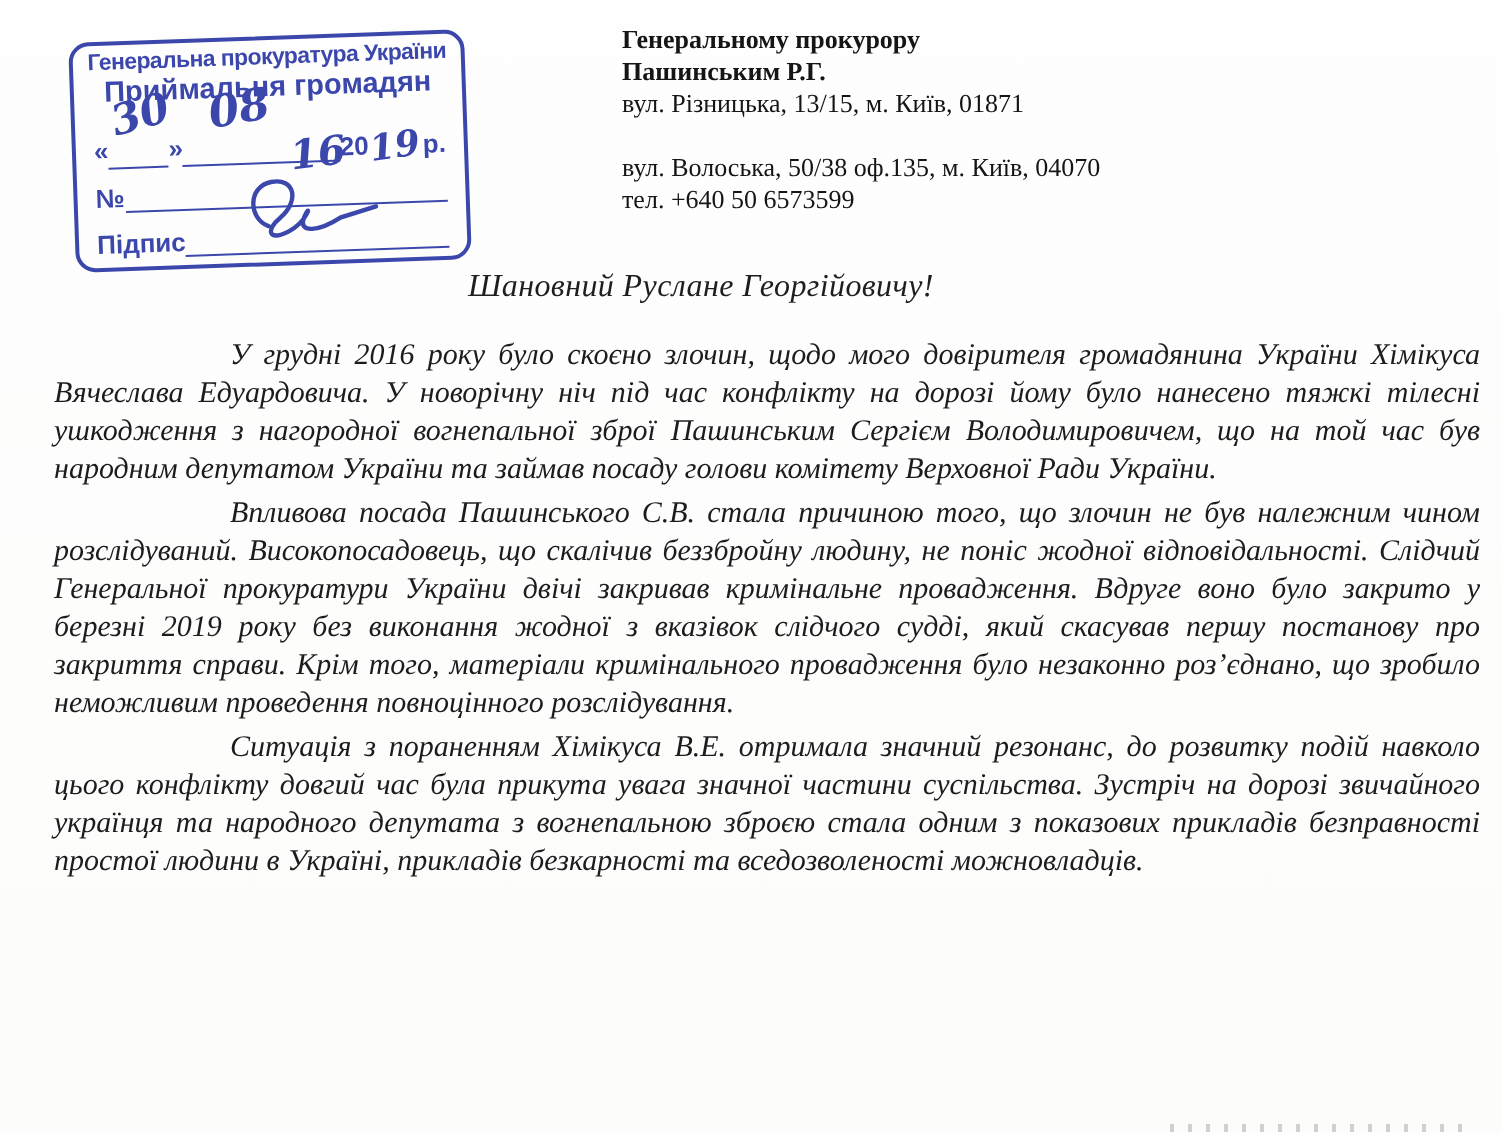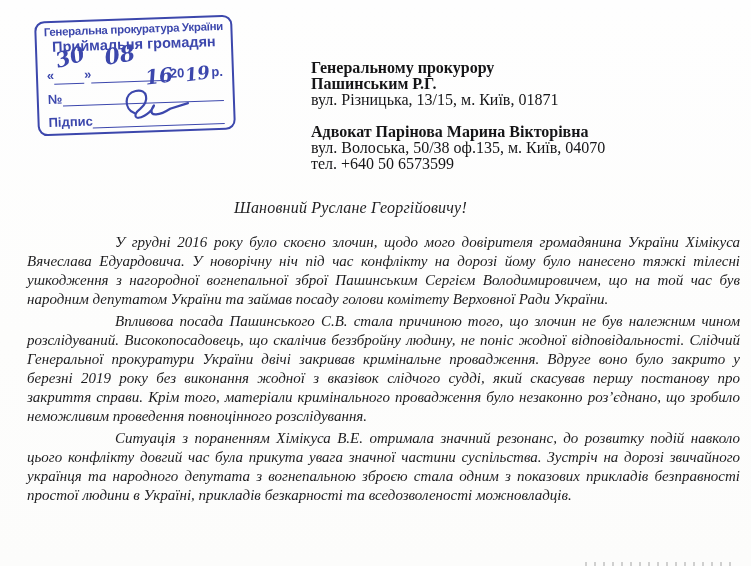--- a/index.html
+++ b/index.html
@@ -64,24 +64,23 @@
   .hw-month { position: absolute; left: 14px; top: -17px; font-size: 22px; transform: rotate(-8deg); }
   .hw-year  { font-size: 18px; transform: rotate(-6deg); position: relative; top: 3px; margin: 0 1px; }
   .hw-num   { position: absolute; left: 52%; top: -17px; font-size: 20px; transform: rotate(-5deg); }
   .quote { position: relative; top: -2px; }
   .sig-svg { position: absolute; left: 28px; top: -24px; overflow: visible; }
 
   
   .addr {
     padding-top: 12px;
     margin-left: 311px;
-    font-size: 16px;
+    font-size: 13px;
     line-height: 16px;
     color: #151517;
-    margin-top: 48px;
   }
   .addr .b { font-weight: 700; }
   .addr .gap { height: 16px; }
 
   
   .salutation {
     margin: 27px 0 16px 234px;
     font-weight: 400;
     font-style: italic;
     font-size: 16px;
@@ -144,21 +143,20 @@
         </svg>
       </span>
     </div>
   </div>
 
   <div class="addr">
     <div class="b">Генеральному прокурору</div>
     <div class="b">Пашинським Р.Г.</div>
     <div>вул. Різницька, 13/15, м. Київ, 01871</div>
     <div class="gap"></div>
-    <div class="b">Адвокат Парінова Марина Вікторівна</div>
     <div>вул. Волоська, 50/38 оф.135, м. Київ, 04070</div>
     <div>тел. +640 50 6573599</div>
   </div>
 
   <div class="salutation">Шановний Руслане Георгійовичу!</div>
 
   <div class="bodytext">
     <p>У грудні 2016 року було скоєно злочин, щодо мого довірителя громадянина України Хімікуса Вячеслава Едуардовича. У новорічну ніч під час конфлікту на дорозі йому було нанесено тяжкі тілесні ушкодження з нагородної вогнепальної зброї Пашинським Сергієм Володимировичем, що на той час був народним депутатом України та займав посаду голови комітету Верховної Ради України.</p>
     <p>Впливова посада Пашинського С.В. стала причиною того, що злочин не був належним чином розслідуваний. Високопосадовець, що скалічив беззбройну людину, не поніс жодної відповідальності. Слідчий Генеральної прокуратури України двічі закривав кримінальне провадження. Вдруге воно було закрито у березні 2019 року без виконання жодної з вказівок слідчого судді, який скасував першу постанову про закриття справи. Крім того, матеріали кримінального провадження було незаконно роз’єднано, що зробило неможливим проведення повноцінного розслідування.</p>
     <p>Ситуація з пораненням Хімікуса В.Е. отримала значний резонанс, до розвитку подій навколо цього конфлікту довгий час була прикута увага значної частини суспільства. Зустріч на дорозі звичайного українця та народного депутата з вогнепальною зброєю стала одним з показових прикладів безправності простої людини в Україні, прикладів безкарності та вседозволеності можновладців.</p>

